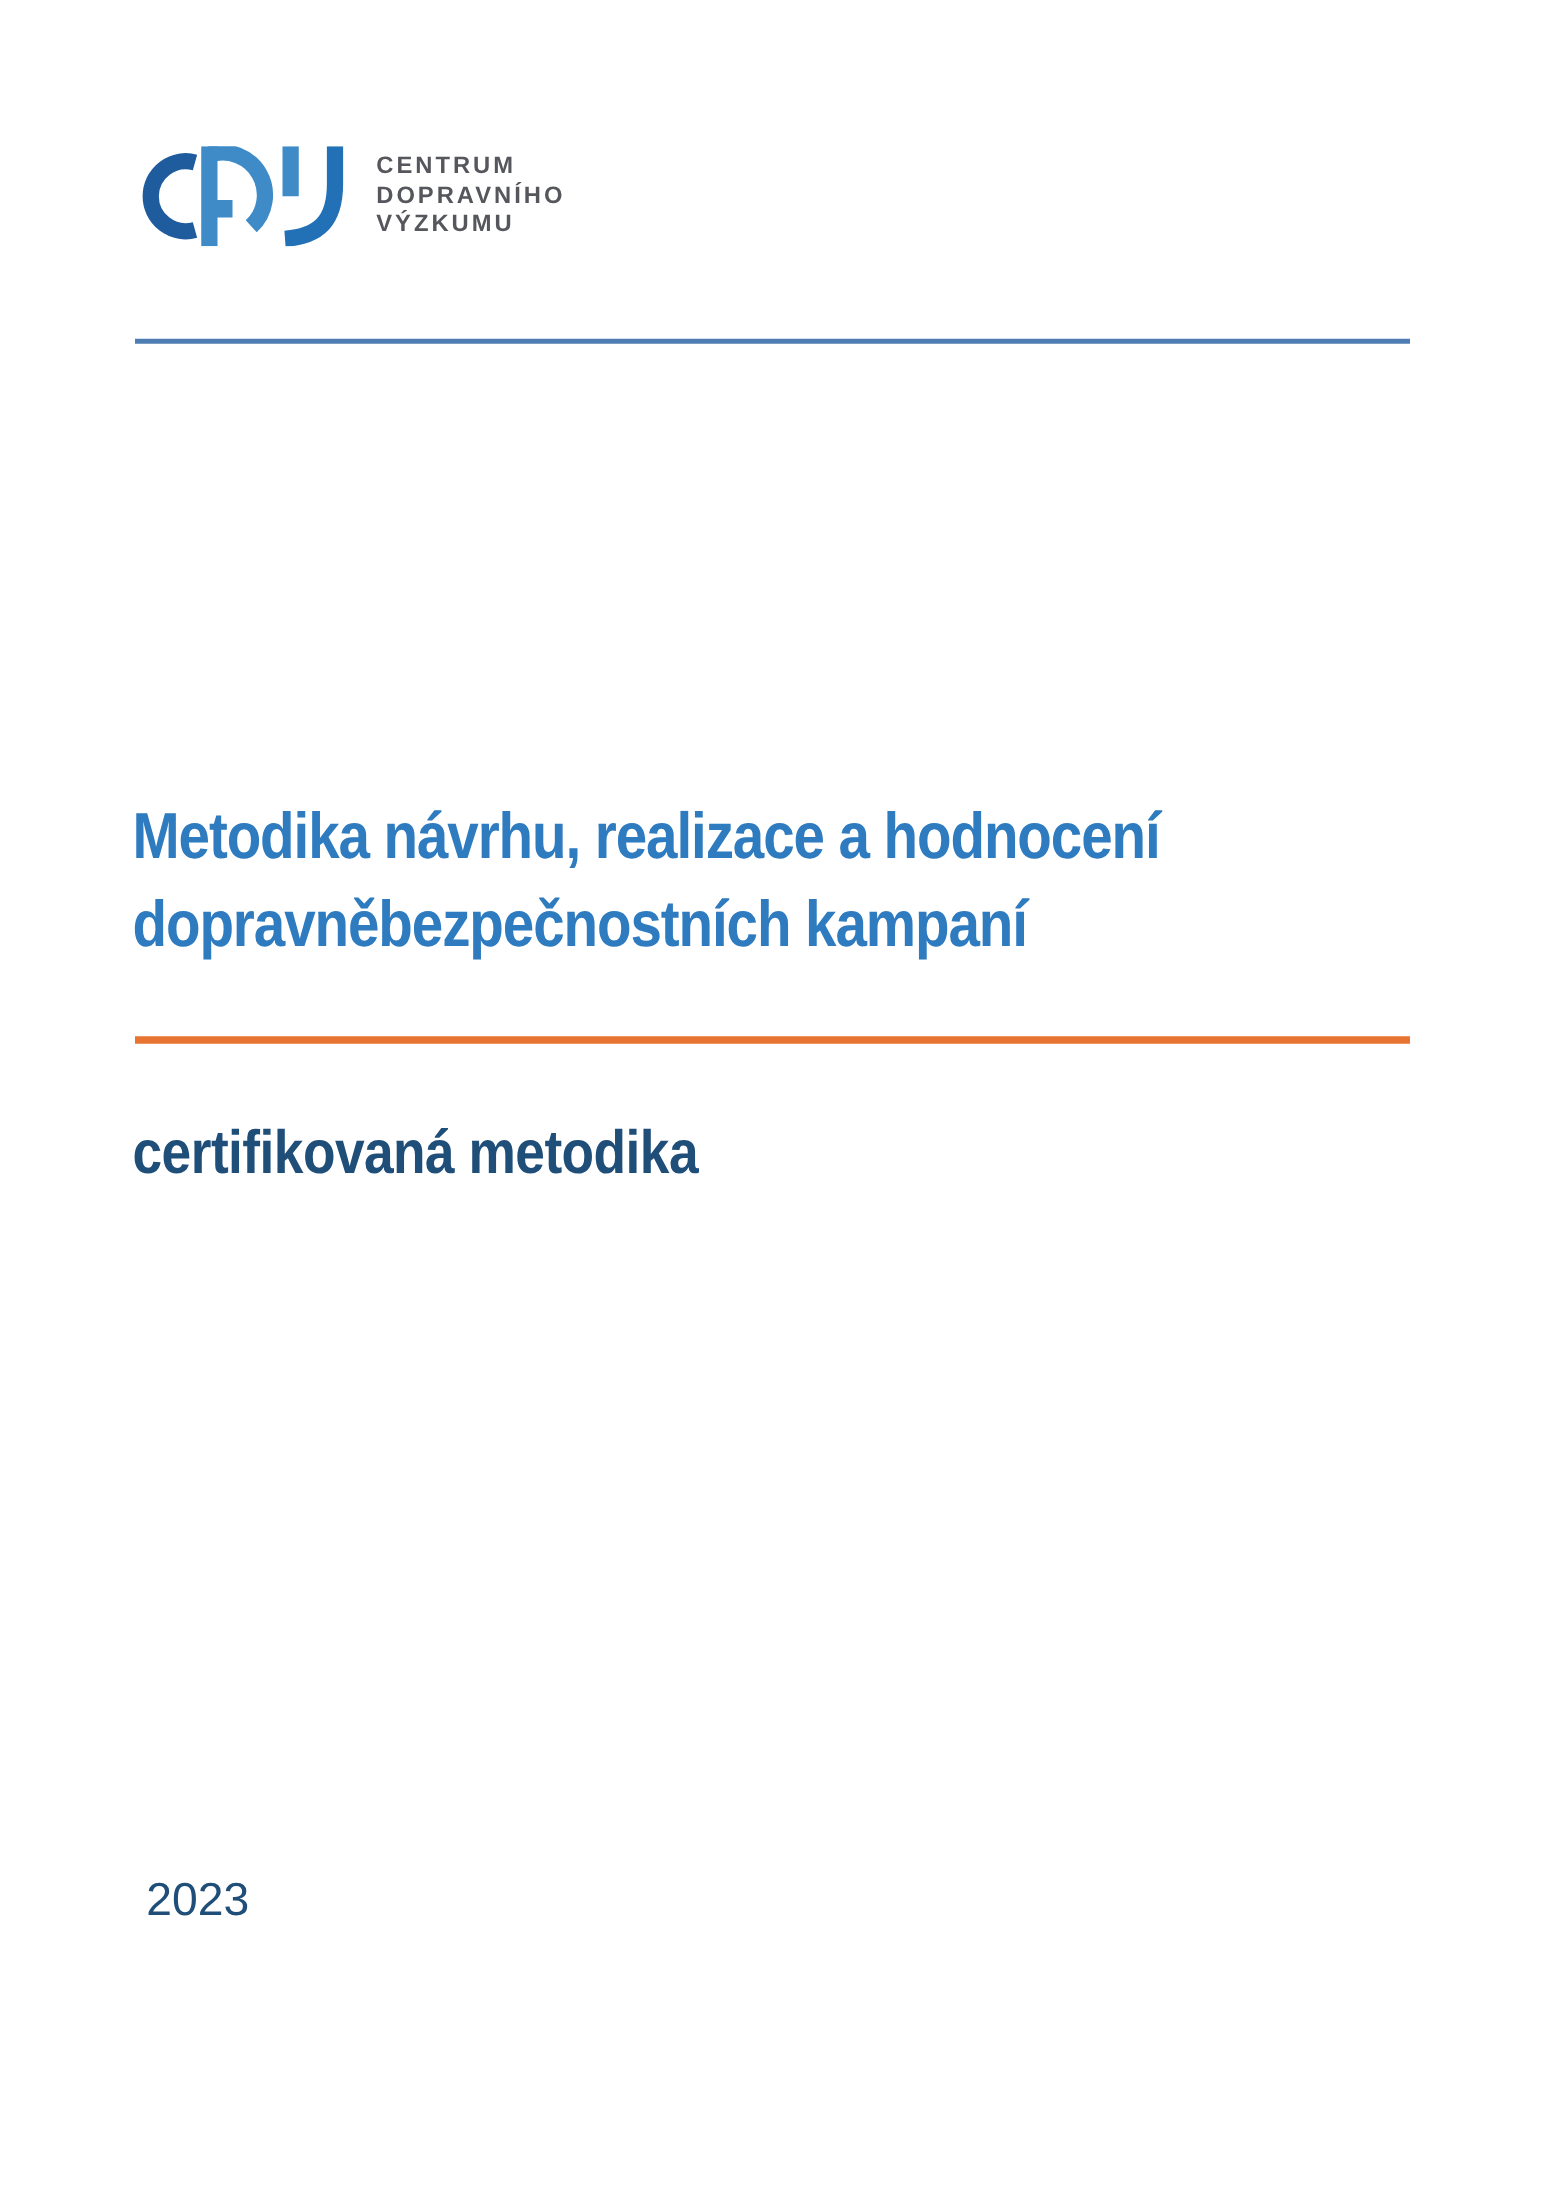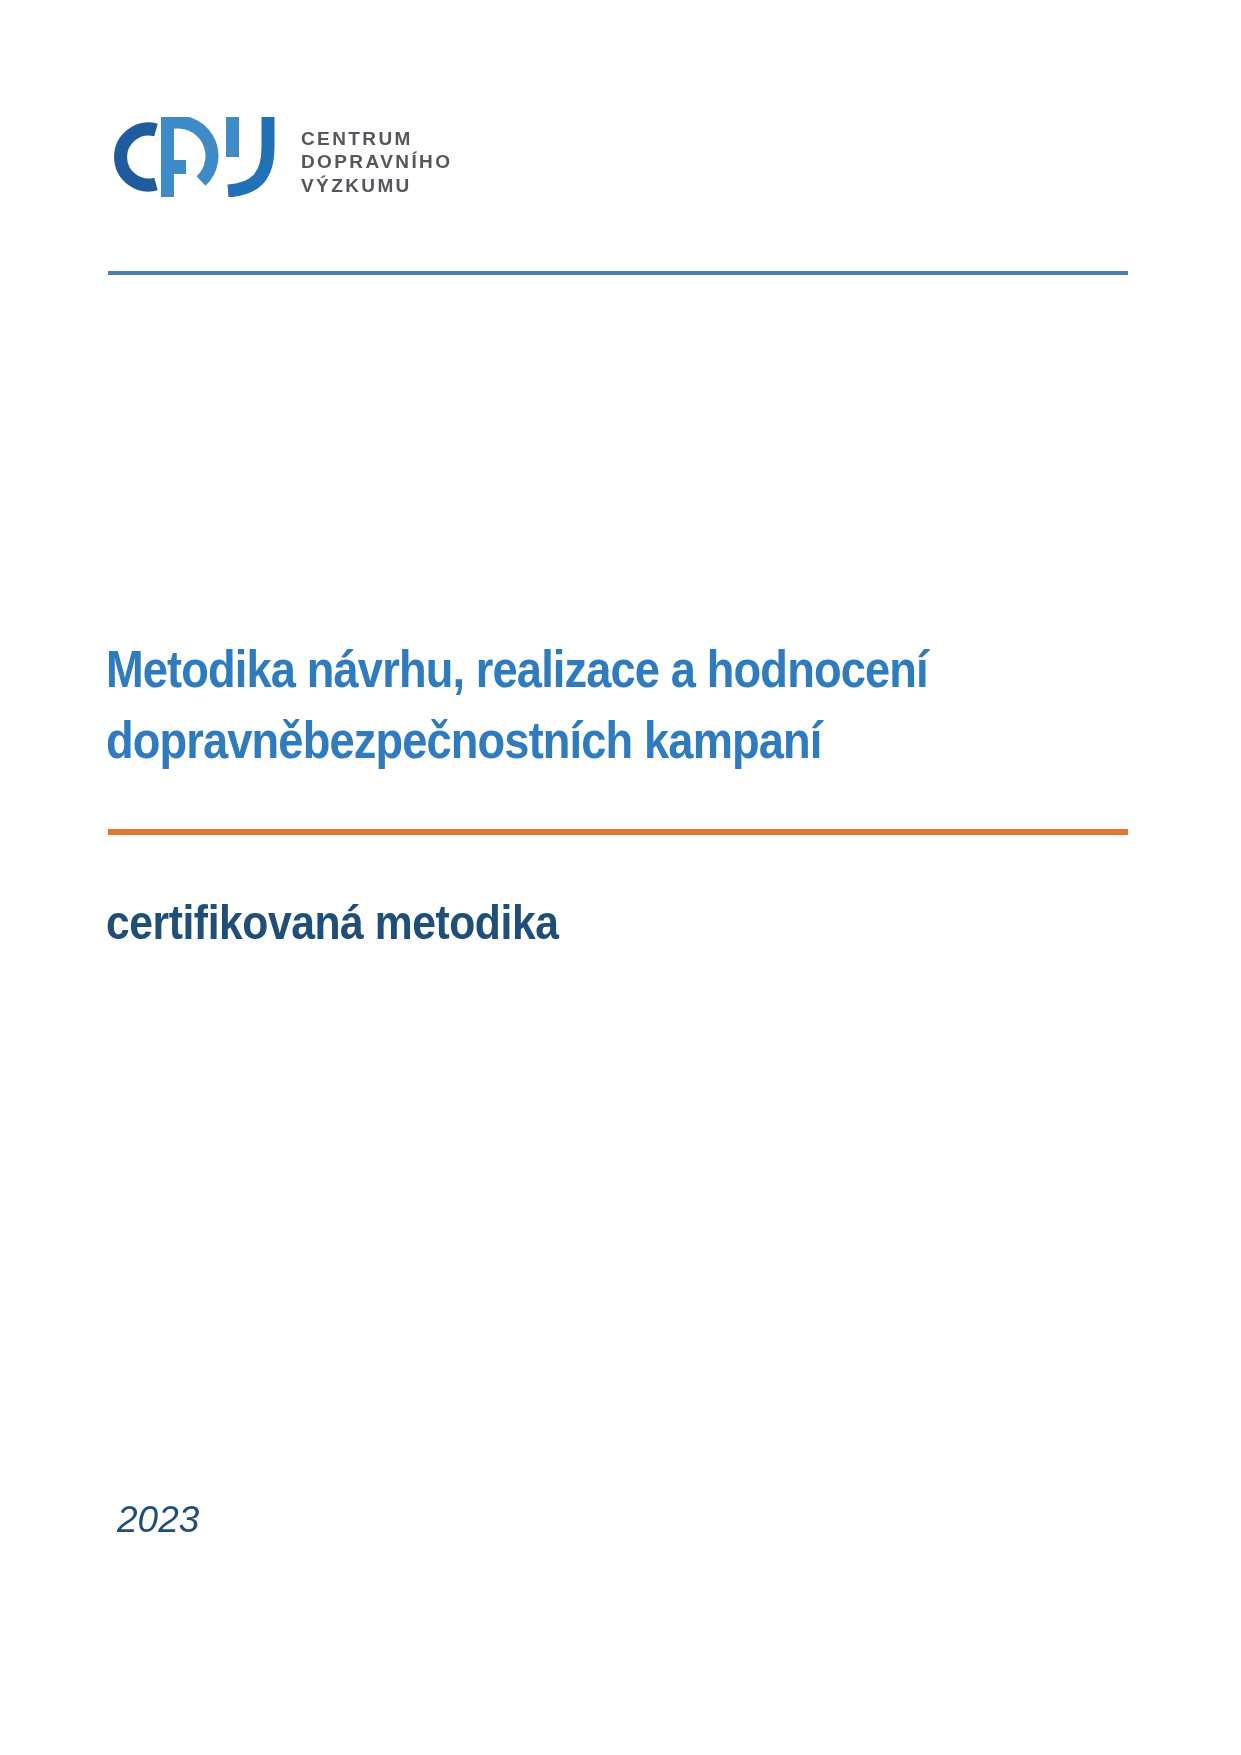--- a/index.html
+++ b/index.html
@@ -18,21 +18,21 @@
   html,body{background:#ffffff;}
   body{
     width:1241px;height:1755px;
     position:relative;
     overflow:hidden;
     font-family:"Liberation Sans","DejaVu Sans",sans-serif;
     background:var(--page-bg);
   }
   .logo{
     position:absolute;left:108px;top:117px;
-    display:flex;align-items:flex-end;gap:21px;
+    display:flex;align-items:flex-start;gap:21px;
   }
   .logo-mark{display:block;}
   .st-dark{stroke:var(--logo-dark-blue);}
   .st-mid{stroke:var(--logo-mid-blue);}
   .st-light{stroke:var(--logo-light-blue);}
   .f-light{fill:var(--logo-light-blue);}
   .logo-text{
     padding-top:4px;
     color:var(--logo-text-gray);
     font-weight:bold;
@@ -63,21 +63,20 @@
     white-space:nowrap;
     transform:scaleX(0.87);
     transform-origin:left top;
   }
   .year{
     position:absolute;left:117px;top:1498px;
     color:var(--year);
     font-size:37px;
     font-weight:normal;
     line-height:44px;
-    font-style:italic;
   }
 </style>
 </head>
 <body>
 
 <header class="logo">
   <svg class="logo-mark" width="172" height="80" viewBox="0 0 172 80" aria-hidden="true">
 
     <path class="st-dark" d="M 48 13 A 28 28 0 1 0 48 67" fill="none" stroke-width="13"></path>
 

